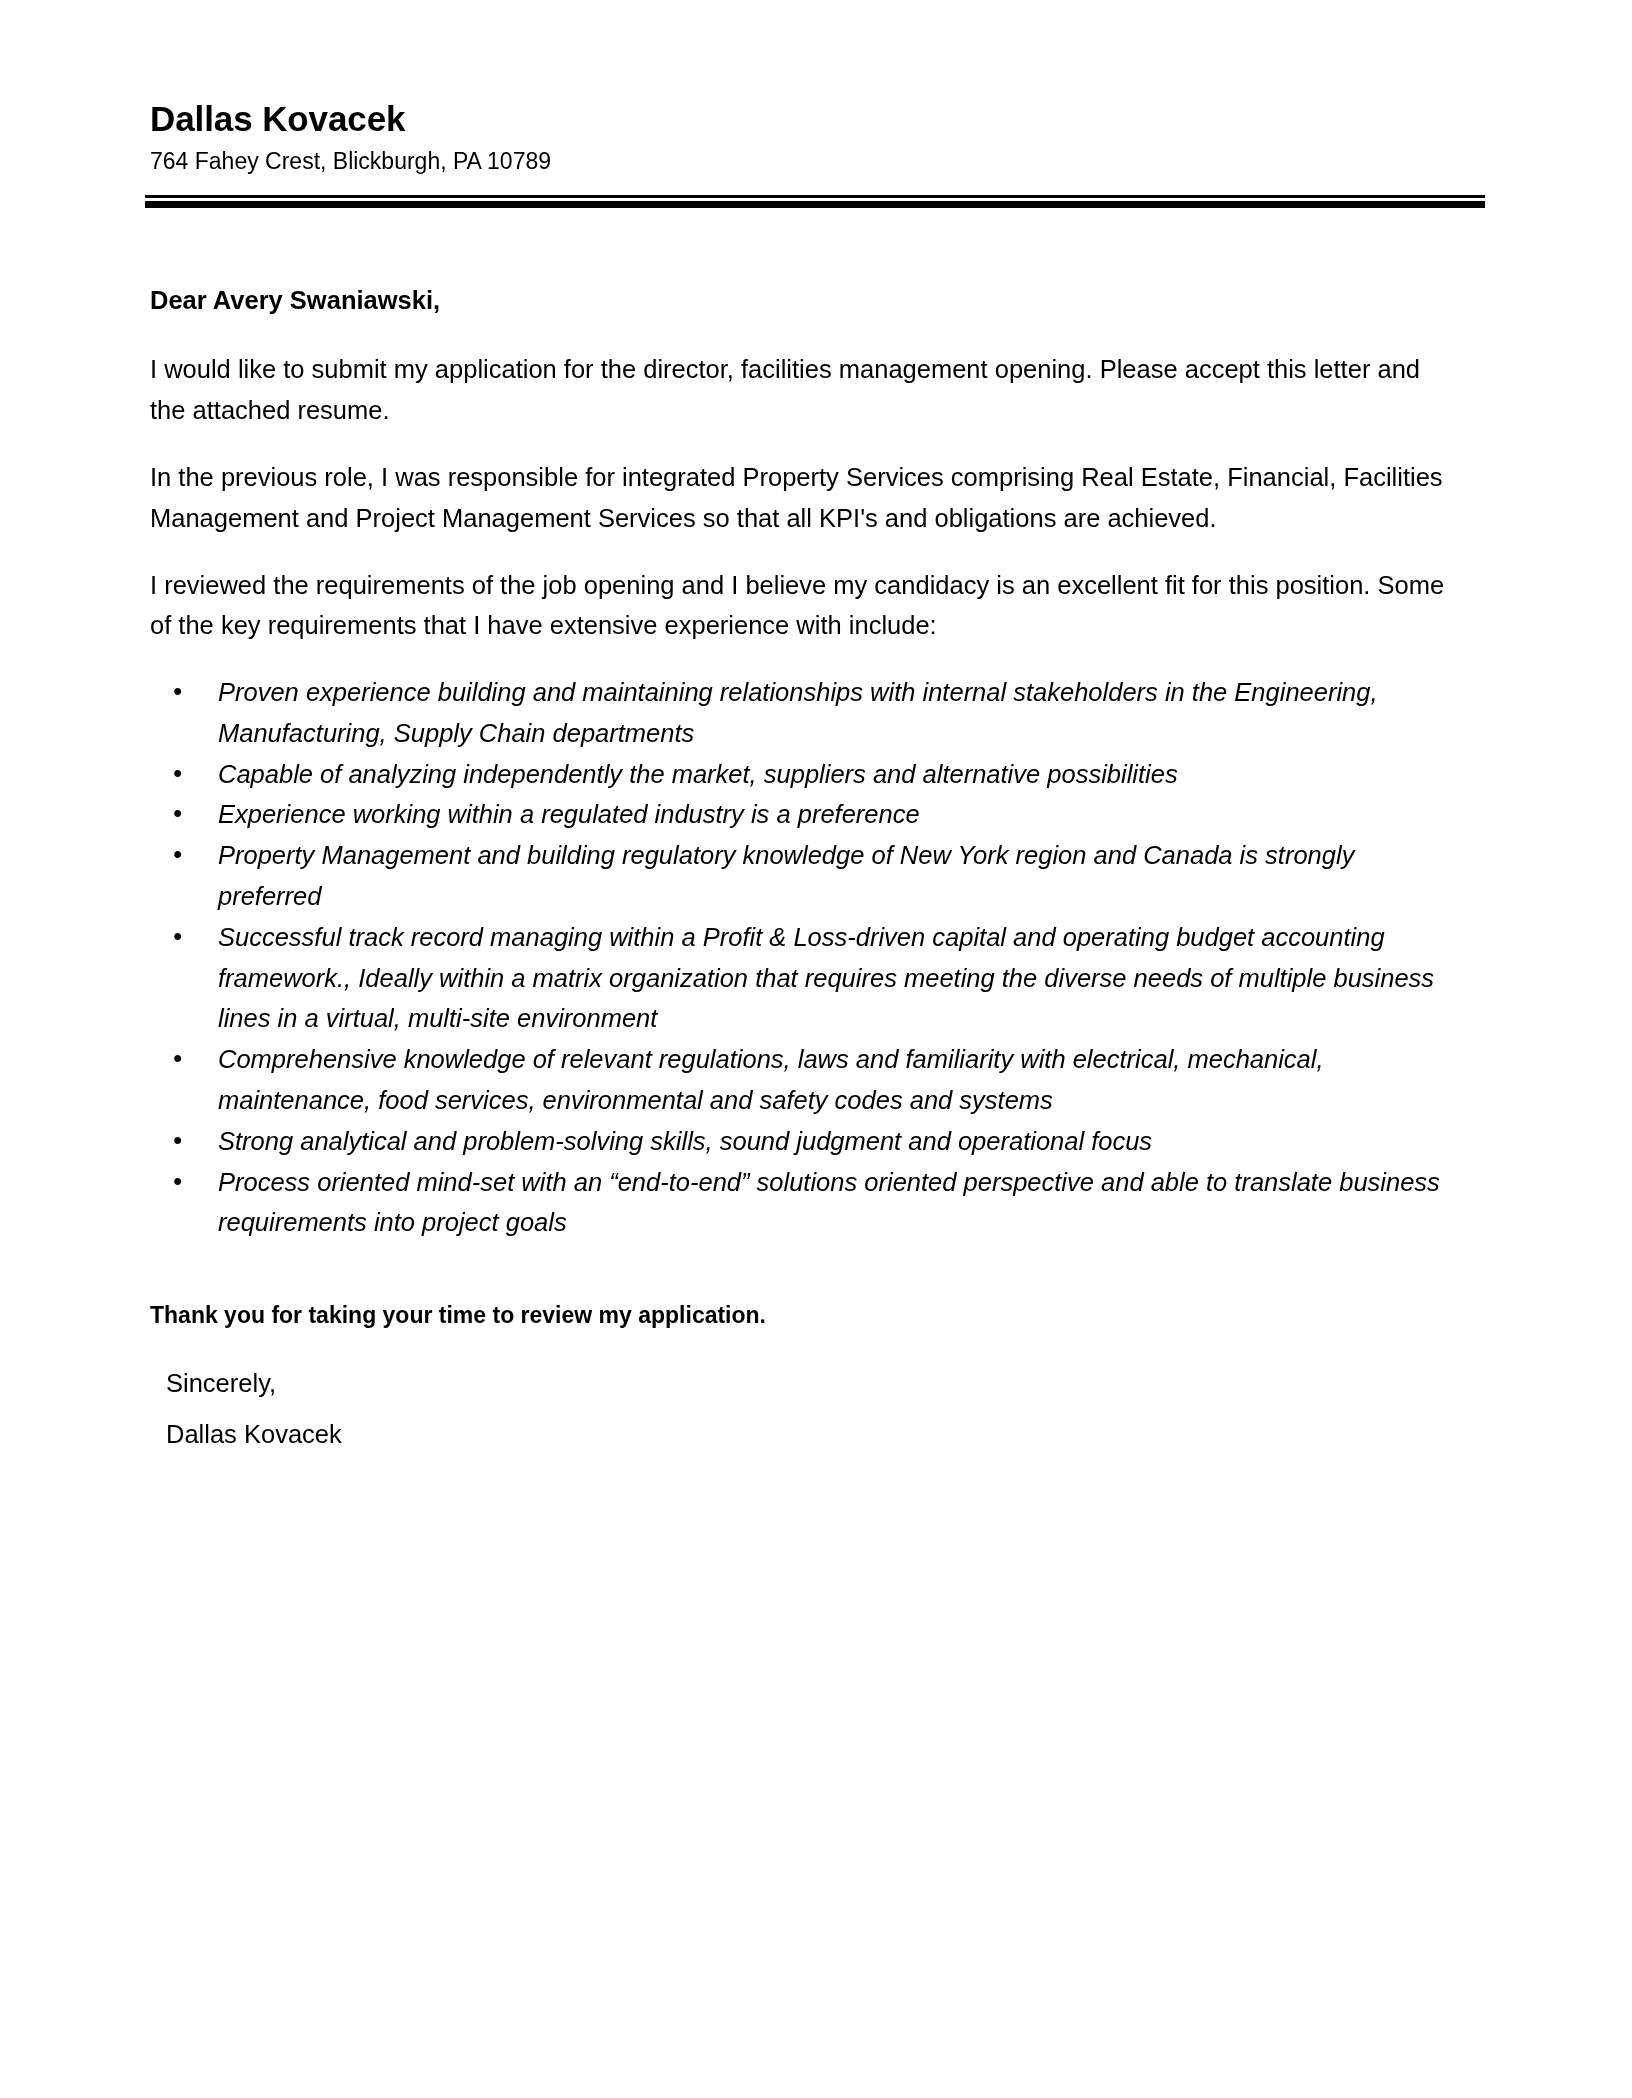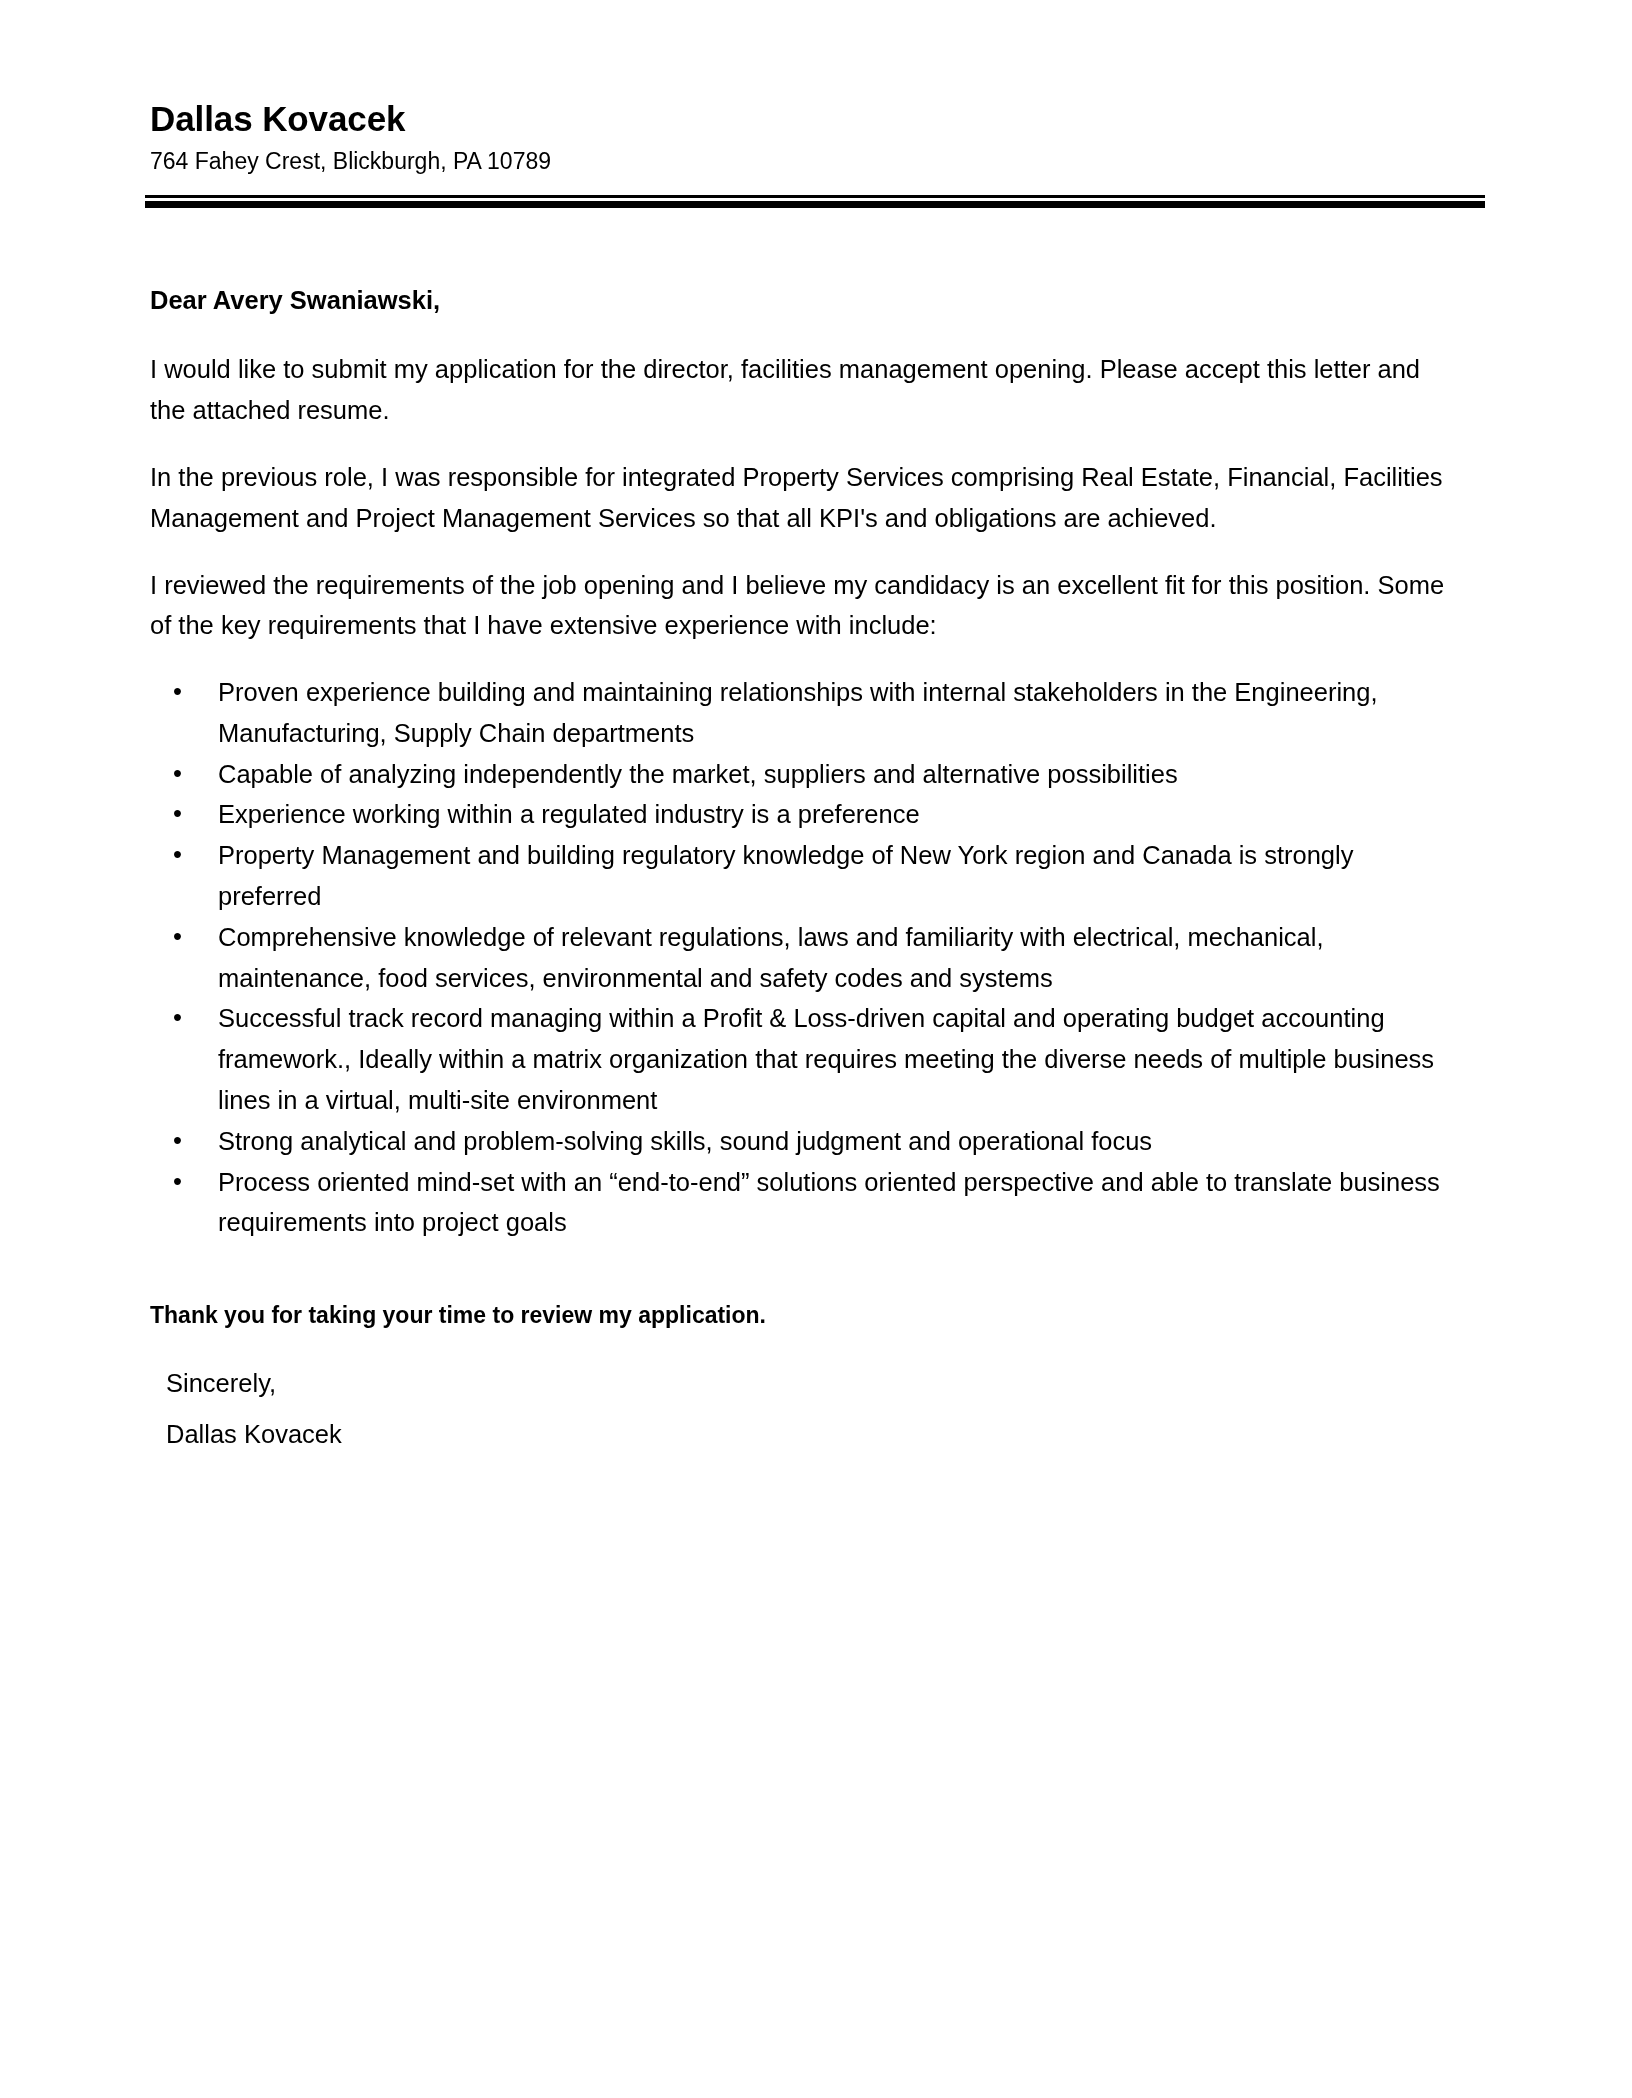--- a/index.html
+++ b/index.html
@@ -84,20 +84,21 @@
     font-size: 25.5px;
     font-weight: normal;
     line-height: 1.60;
     margin: 0 0 26px 0;
     color: #000000;
   }
   .requirements-list {
     list-style: none;
     margin: 0 0 8px 0;
     padding: 0;
+    font-style: italic;
   }
   .requirements-list li {
     position: relative;
     font-size: 25.5px;
     line-height: 1.60;
     padding-left: 45px;
     margin: 0 0 0 23px;
     color: #000000;
   }
   .requirements-list li::before {
@@ -151,22 +152,22 @@
 
       <p class="para">In the previous role, I was responsible for integrated Property Services comprising Real Estate, Financial, Facilities Management and Project Management Services so that all KPI's and obligations are achieved.</p>
 
       <p class="para">I reviewed the requirements of the job opening and I believe my candidacy is an excellent fit for this position. Some of the key requirements that I have extensive experience with include:</p>
 
       <ul class="requirements-list">
         <li>Proven experience building and maintaining relationships with internal stakeholders in the Engineering, Manufacturing, Supply Chain departments</li>
         <li>Capable of analyzing independently the market, suppliers and alternative possibilities</li>
         <li>Experience working within a regulated industry is a preference</li>
         <li>Property Management and building regulatory knowledge of New York region and Canada is strongly preferred</li>
+        <li>Successful track record managing within a Profit &amp; Loss-driven capital and operating budget accounting framework., Ideally within a matrix organization that requires meeting the diverse needs of multiple business lines in a virtual, multi-site environment</li>
         <li>Comprehensive knowledge of relevant regulations, laws and familiarity with electrical, mechanical, maintenance, food services, environmental and safety codes and systems</li>
-        <li>Successful track record managing within a Profit &amp; Loss-driven capital and operating budget accounting framework., Ideally within a matrix organization that requires meeting the diverse needs of multiple business lines in a virtual, multi-site environment</li>
         <li>Strong analytical and problem-solving skills, sound judgment and operational focus</li>
         <li>Process oriented mind-set with an “end-to-end” solutions oriented perspective and able to translate business requirements into project goals</li>
       </ul>
 
       <div class="closing-thanks">Thank you for taking your time to review my application.</div>
 
       <div class="signoff">
         <div class="signoff-line">Sincerely,</div>
         <div class="signoff-line">Dallas Kovacek</div>
       </div>

